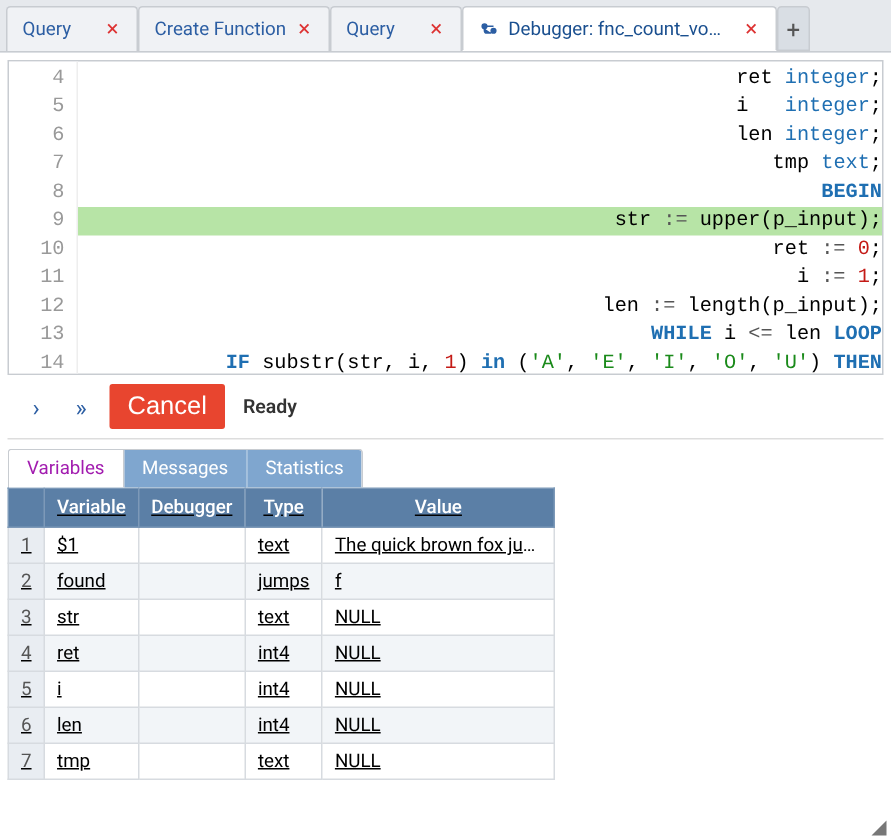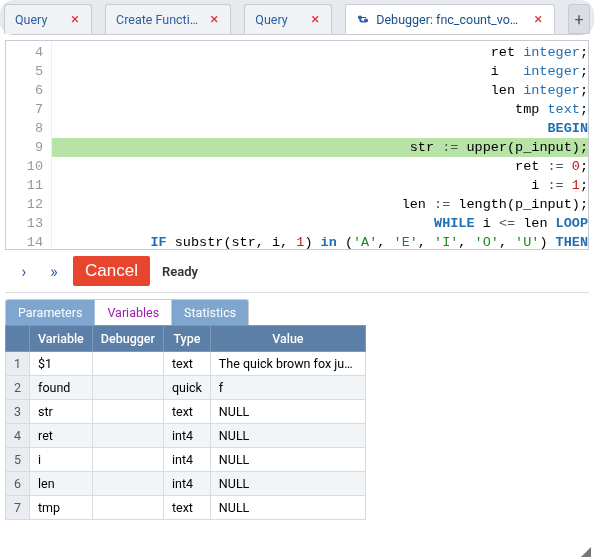--- a/index.html
+++ b/index.html
@@ -14,22 +14,21 @@
   }
 
   
   .tabbar {
     display: flex;
     align-items: stretch;
     background: #e6e9ed;
     border-bottom: 1px solid #c8ccd1;
     height: 35px;
     padding: 0 4px;
-    gap: 13px;
-    border-radius: 14px;
+    gap: 0;
   }
   .tab {
     display: flex;
     align-items: center;
     gap: 6px;
     padding: 0 10px;
     border: 1px solid #c8ccd1;
     border-bottom: none;
     background: #f0f2f5;
     color: #2c5ea3;
@@ -166,20 +165,21 @@
     border-right: 1px solid #c8ccd1;
   }
 
   
   .var-table {
     margin: 0 5px;
     border: 1px solid #c8ccd1;
     border-collapse: collapse;
     width: 317px;
     font-size: 12.5px;
+    text-decoration: underline;
   }
   .var-table th {
     background: #5b7fa6;
     color: #fff;
     font-weight: 500;
     padding: 5px 8px;
     border: 1px solid #7d99b8;
     text-align: center;
   }
   .var-table th:first-child { width: 42px; background:#5b7fa6; }
@@ -254,22 +254,22 @@
 </div>
 
 <div class="dbg-bar">
   <span class="dbg-btn">›</span>
   <span class="dbg-btn">»</span>
   <button class="btn-cancel">Cancel</button>
   <span class="status-text">Ready</span>
 </div>
 
 <div class="panel-tabs">
-    <div class="panel-tab">Parameters</div>
     <div class="panel-tab active">Variables</div>
+    <div class="panel-tab">Messages</div>
     <div class="panel-tab">Statistics</div>
   </div>
 
 <table class="var-table">
   <thead>
       <tr>
     <th></th>
     <th class="col-var">Variable</th>
     <th class="col-attr">Debugger</th>
     <th class="col-type">Type</th>
@@ -281,21 +281,21 @@
         <td class="rownum">1</td>
         <td>$1</td>
         <td></td>
         <td>text</td>
         <td class="col-val">The quick brown fox jumps o…</td>
       </tr>
       <tr>
         <td class="rownum">2</td>
         <td>found</td>
         <td></td>
-        <td>quick</td>
+        <td>jumps</td>
         <td class="col-val">f</td>
       </tr>
       <tr>
         <td class="rownum">3</td>
         <td>str</td>
         <td></td>
         <td>text</td>
         <td class="col-val">NULL</td>
       </tr>
       <tr>

